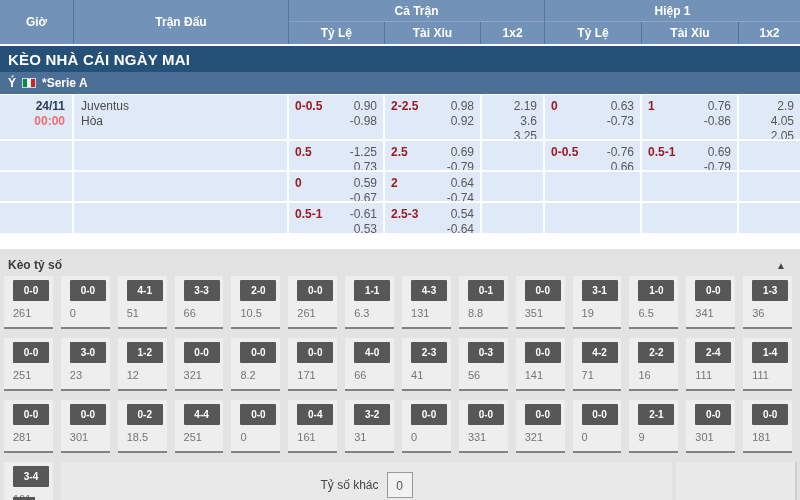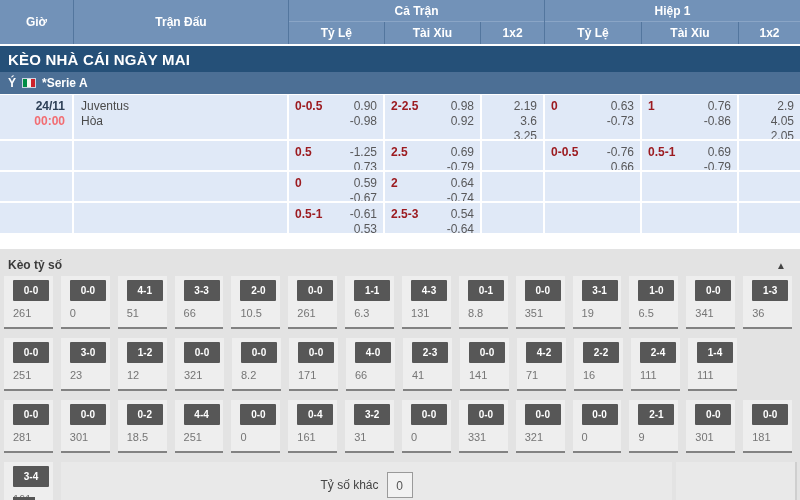--- a/index.html
+++ b/index.html
@@ -336,20 +336,24 @@
           </div>
           <div class="strip">
             <button class="score-btn">4-0</button>
             <div class="score-odds">66</div>
           </div>
           <div class="strip">
             <button class="score-btn">2-3</button>
             <div class="score-odds">41</div>
           </div>
           <div class="strip">
+            <button class="score-btn">0-3</button>
+            <div class="score-odds">56</div>
+          </div>
+          <div class="strip">
             <button class="score-btn">0-0</button>
             <div class="score-odds">141</div>
           </div>
           <div class="strip">
             <button class="score-btn">4-2</button>
             <div class="score-odds">71</div>
           </div>
           <div class="strip">
             <button class="score-btn">2-2</button>
             <div class="score-odds">16</div>

